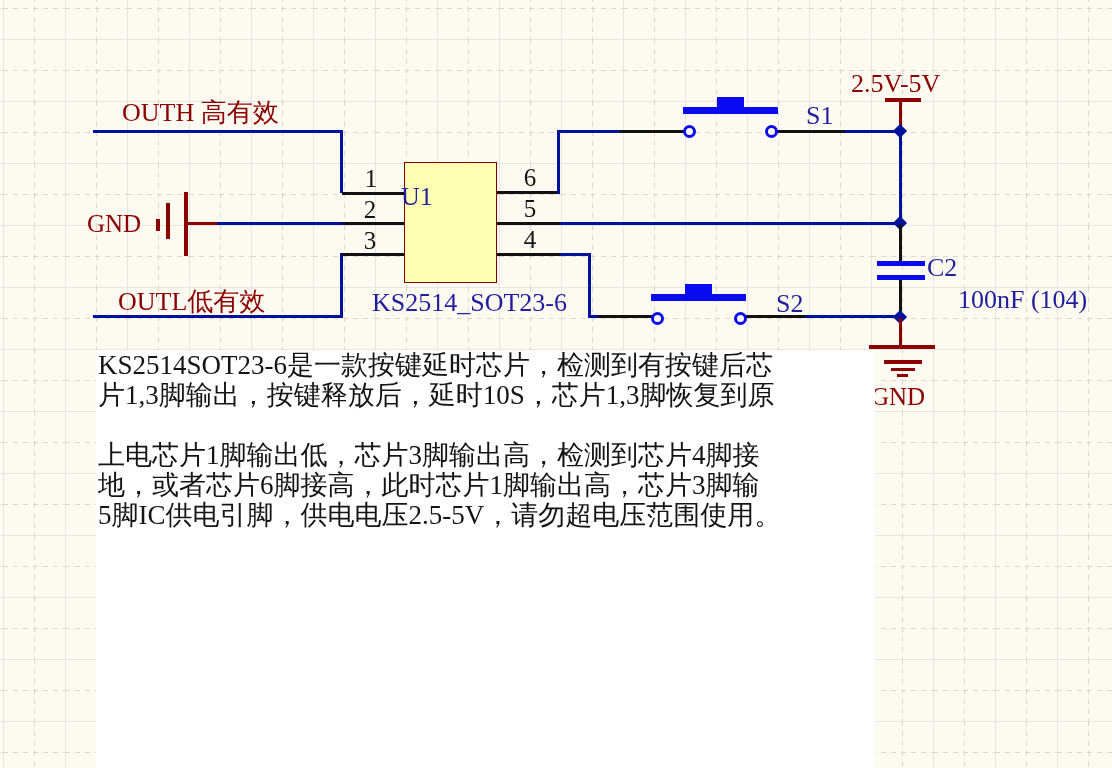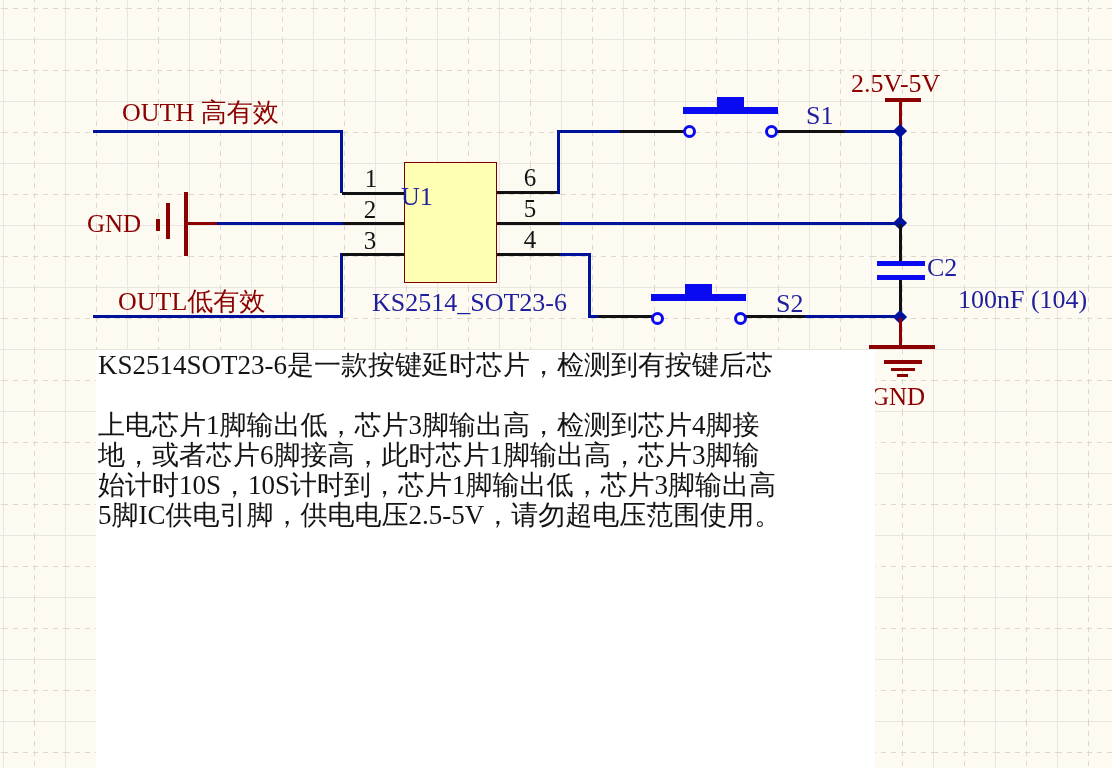--- a/index.html
+++ b/index.html
@@ -115,20 +115,20 @@
 
   <div class="red" style="left:899px;top:318px;width:3px;height:28px;"></div>
   <div class="red" style="left:869px;top:345px;width:66px;height:4px;"></div>
   <div class="red" style="left:884px;top:360px;width:38px;height:4px;"></div>
   <div class="red" style="left:891px;top:368px;width:24px;height:3px;"></div>
   <div class="red" style="left:897px;top:374px;width:11px;height:3px;"></div>
   <div class="lbl-red" style="left:871px;top:384px;font-size:25px;">GND</div>
 
   <div id="textpanel">
     <div class="descline">KS2514SOT23-6是一款按键延时芯片，检测到有按键后芯</div>
+    <div class="descline">片1,3脚输出，按键释放后，延时10S，芯片1,3脚恢复到原</div>
     <div class="descline"></div>
     <div class="descline">上电芯片1脚输出低，芯片3脚输出高，检测到芯片4脚接</div>
     <div class="descline">地，或者芯片6脚接高，此时芯片1脚输出高，芯片3脚输</div>
-    <div class="descline">始计时10S，10S计时到，芯片1脚输出低，芯片3脚输出高</div>
     <div class="descline">5脚IC供电引脚，供电电压2.5-5V，请勿超电压范围使用。</div>
   </div>
 
 </div>
 
 </body></html>

